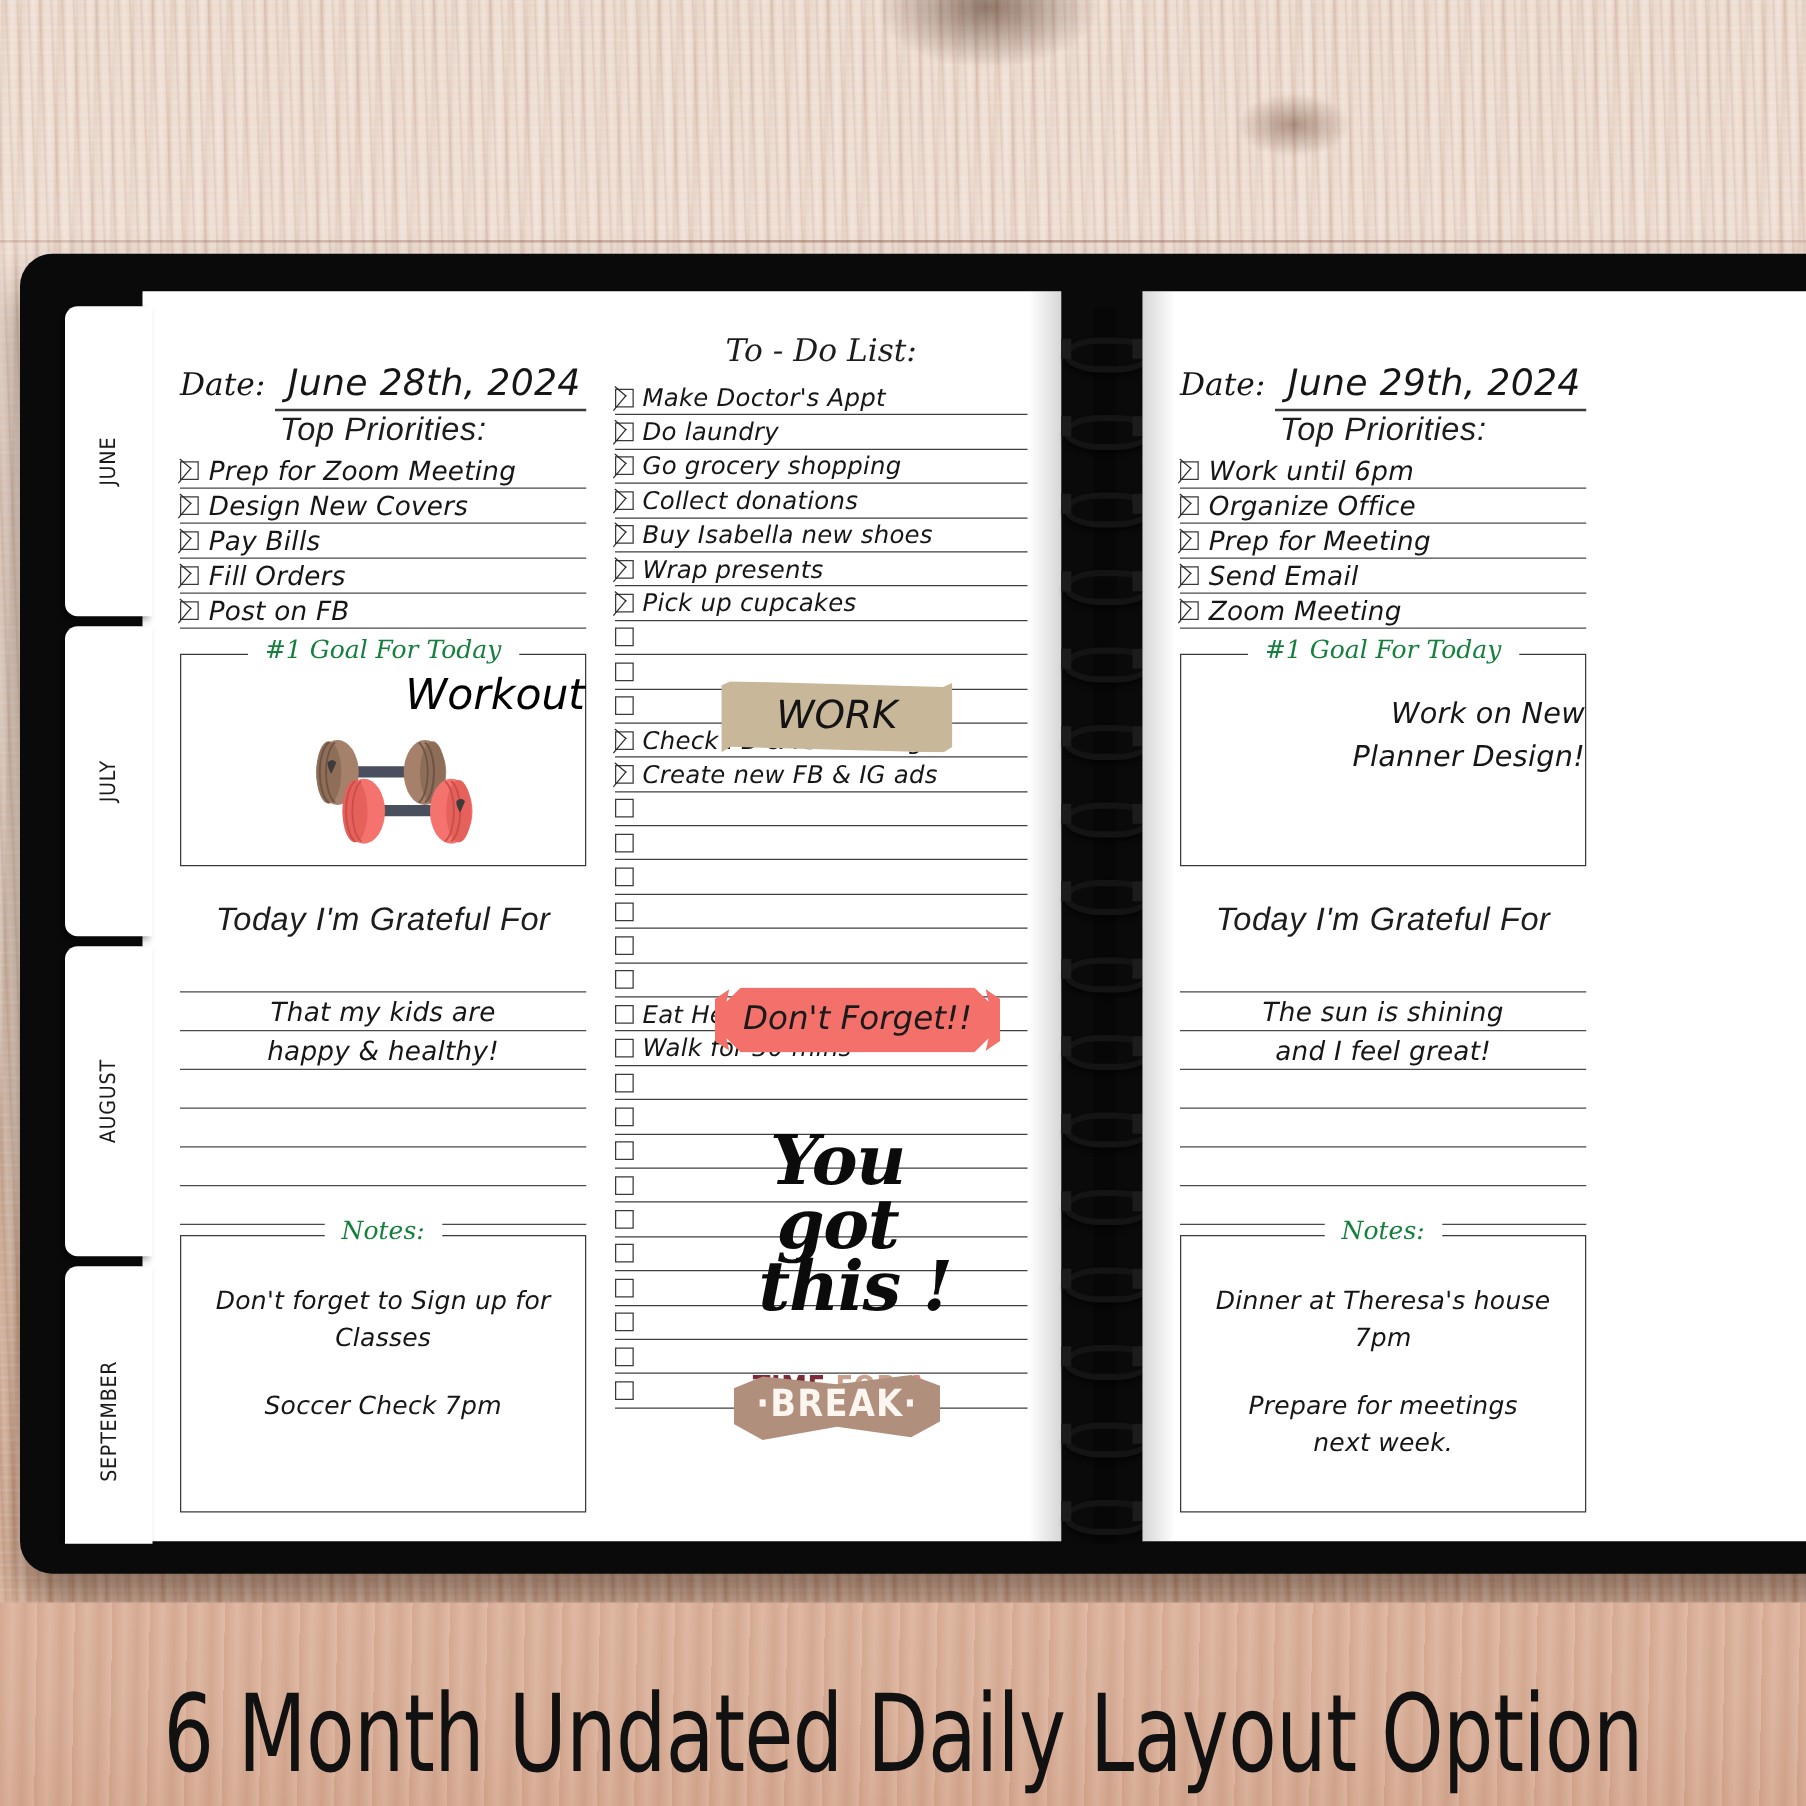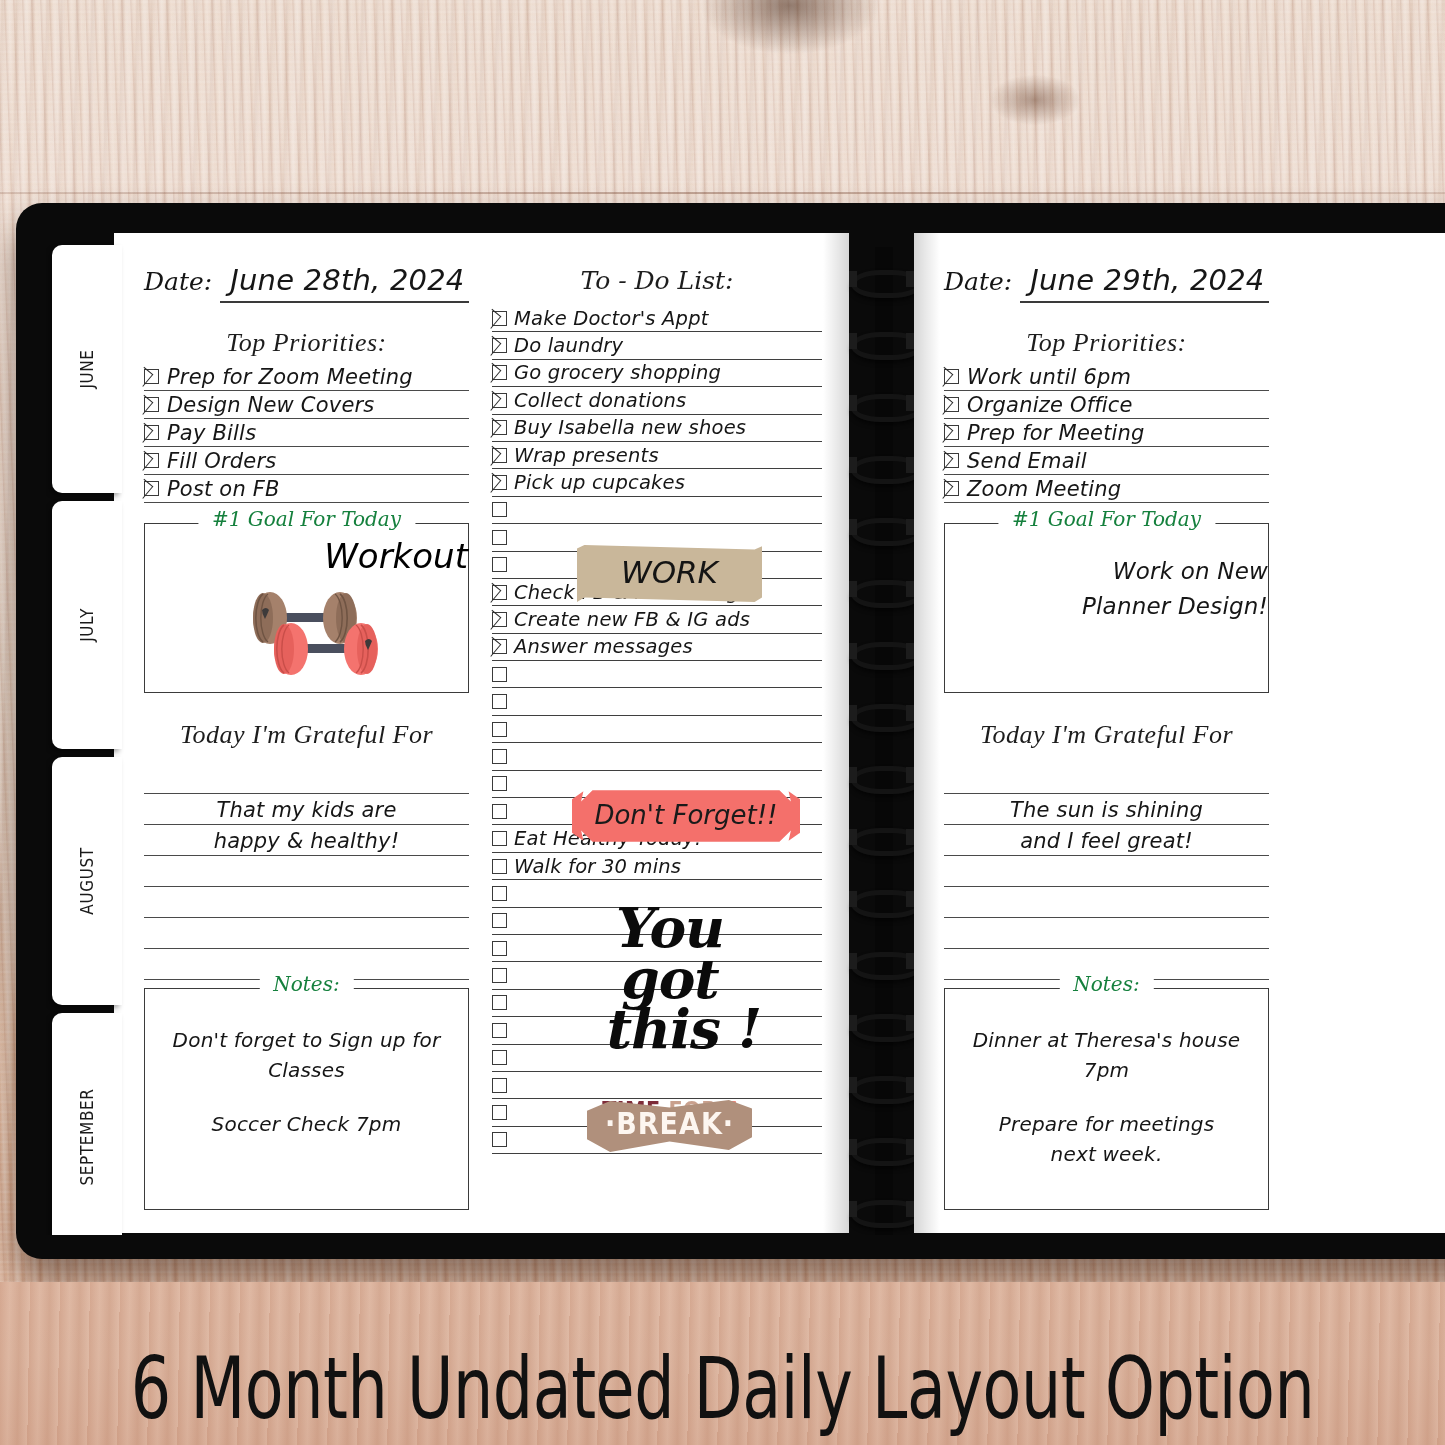--- a/index.html
+++ b/index.html
@@ -150,32 +150,32 @@
   }
 
   
   .hand {
     font-family:"DejaVu Sans", sans-serif;
     font-style: italic;
     font-weight: 300;
     color:#161616;
     letter-spacing:0.2px;
   }
-  .date-row { position:absolute; display:flex; align-items:baseline; }
+  .date-row { position:absolute; display:flex; align-items:baseline;margin-top:26px; }
   .date-label {
     font-family:"DejaVu Serif", serif; font-style:italic;
     font-size:25px; color:#151515; margin-right:8px;
   }
   .date-value {
     font-size:29px; flex:1;
     border-bottom:2px solid #3a3a3a;
     padding:0 0 4px 10px;
   }
   .section-title {
-    font-family:Liberation Serif, serif; font-style:italic;
+    font-family:Liberation Sans, sans-serif; font-style:italic;
     font-size:26px; color:#1d1d1d; text-align:center;
     letter-spacing:0.5px;
   }
 
   
   .prio-list { position:absolute; left:0; width:100%; }
   .prio-row {
     position:relative; height:28px;
     border-bottom:1.6px solid #4a4a4a;
     display:flex; align-items:center;
@@ -445,24 +445,20 @@
             </div>
             <div class="todo-row">
               <span class="cbox checked"></span>
               <span class="todo-text hand">Check FB &amp; IG messages</span>
             </div>
             <div class="todo-row">
               <span class="cbox checked"></span>
               <span class="todo-text hand">Create new FB &amp; IG ads</span>
             </div>
             <div class="todo-row">
-              <span class="cbox checked"></span>
-              <span class="todo-text hand">Answer messages</span>
-            </div>
-            <div class="todo-row">
               <span class="cbox"></span>
               <span class="todo-text hand"></span>
             </div>
             <div class="todo-row">
               <span class="cbox"></span>
               <span class="todo-text hand"></span>
             </div>
             <div class="todo-row">
               <span class="cbox"></span>
               <span class="todo-text hand"></span>

